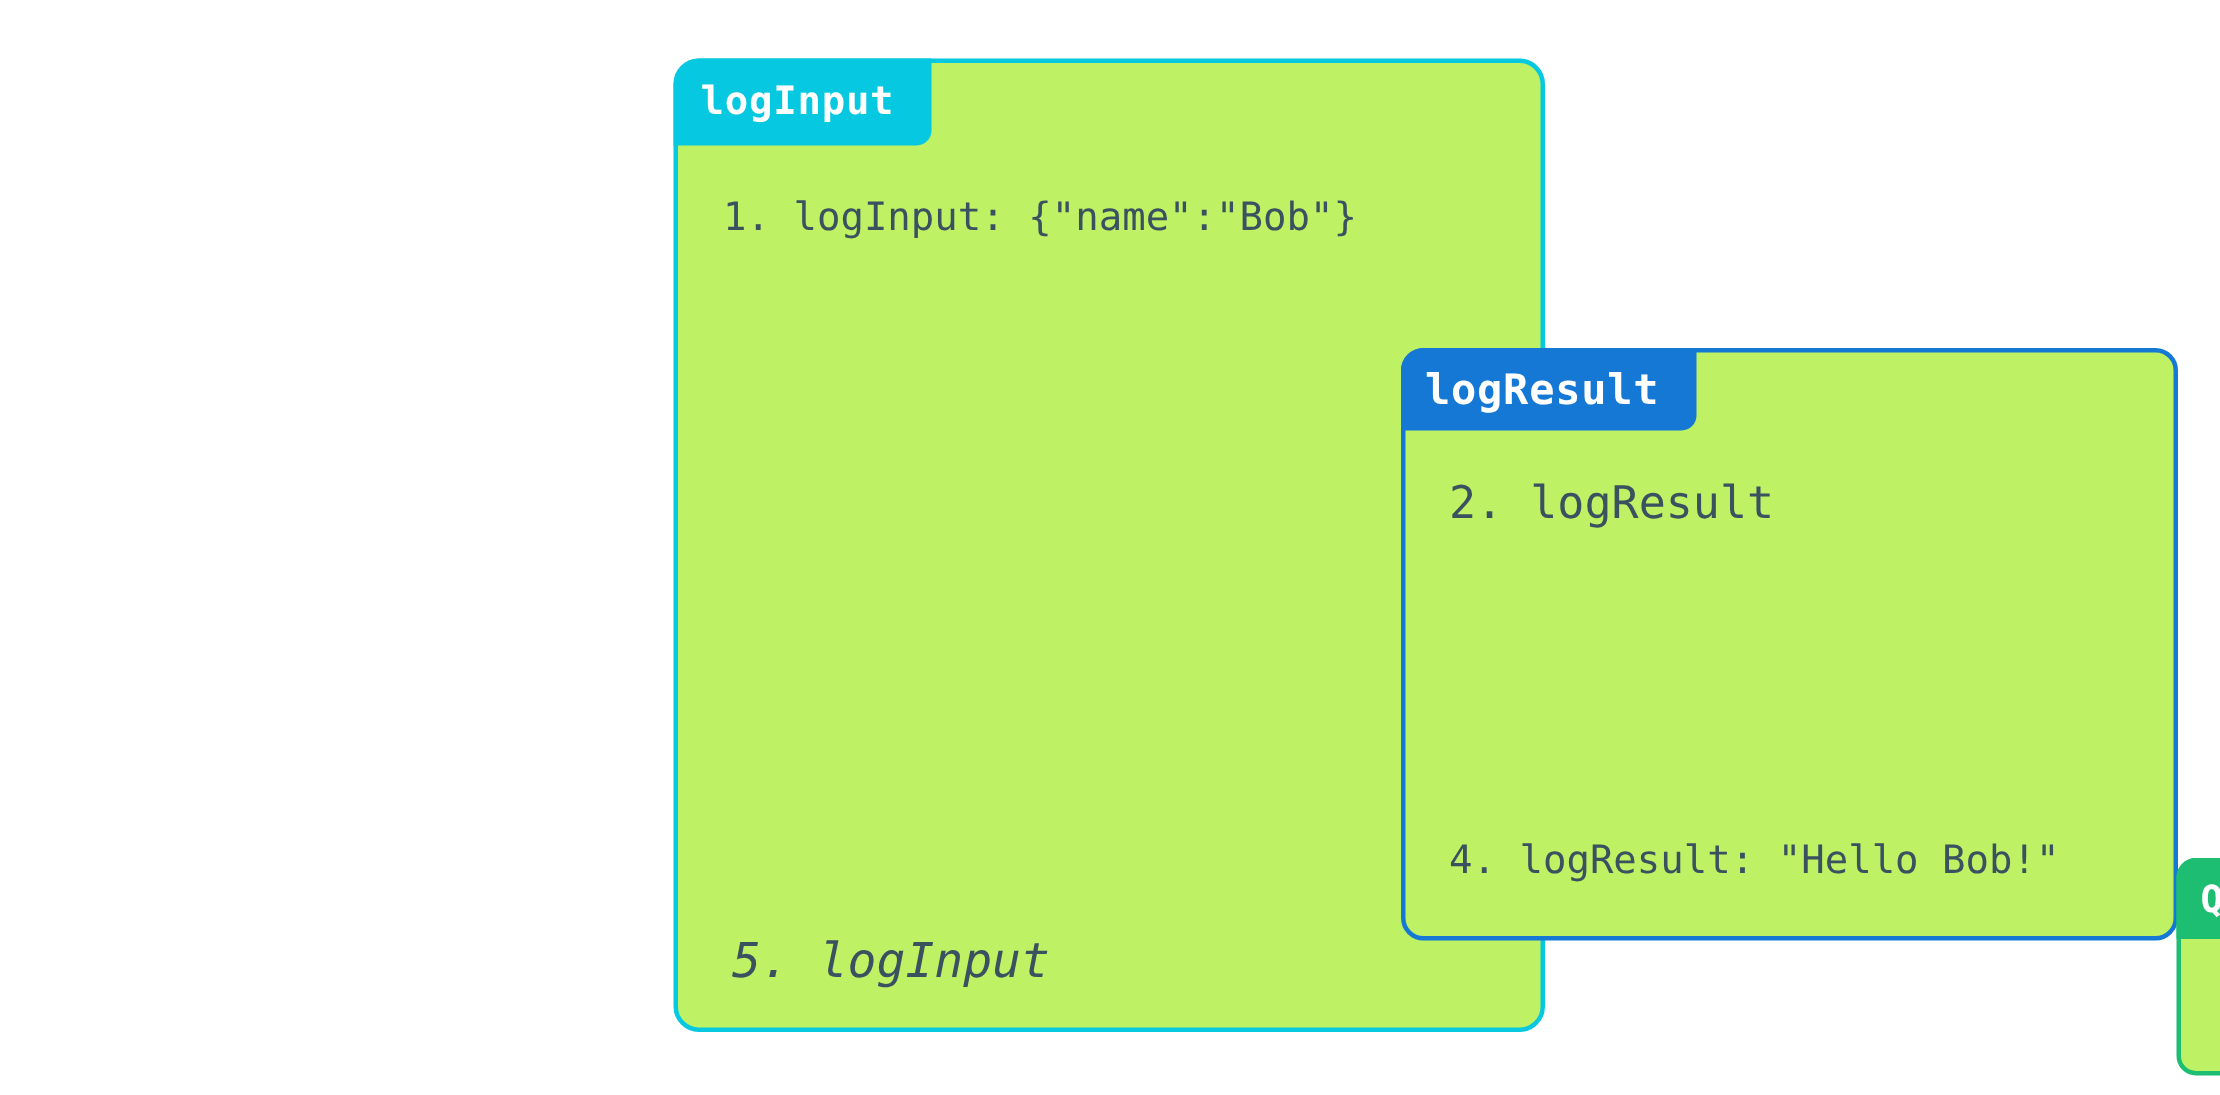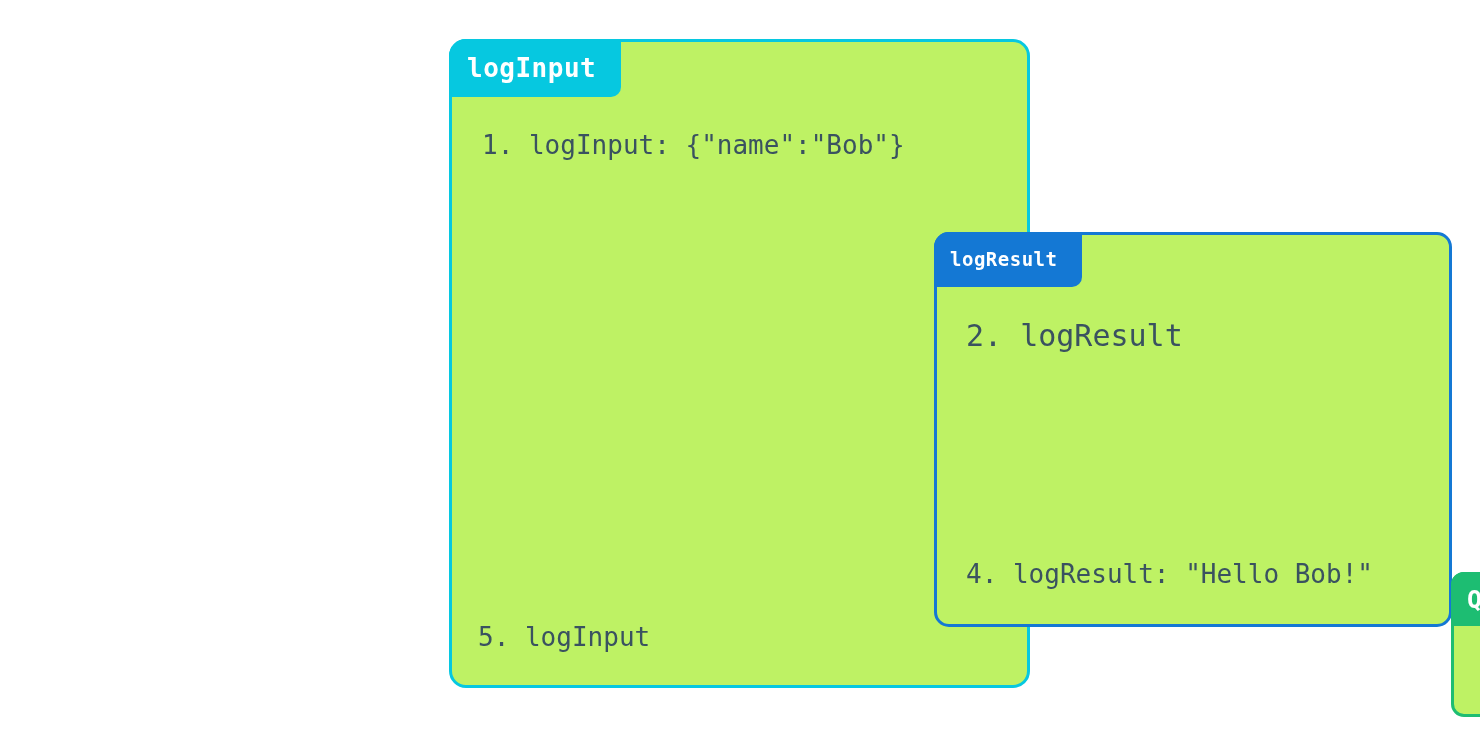--- a/index.html
+++ b/index.html
@@ -70,43 +70,44 @@
     letter-spacing: 0.5px;
   }
   #outer-line-1 {
     position: absolute;
     left: 30px;
     top: 90px;
     font-size: 26px;
   }
   #outer-line-5 {
     position: absolute;
-    left: 26px;
+    left: 36px;
     top: 582px;
-    font-size: 26px;
+    font-size: 32px;
+    font-style: italic;
   }
 
   
   #middle-span {
     left: 482px;
     top: 190px;
     width: 518px;
     height: 395px;
     border-width: 3px;
     border-color: #1478d4;
     border-radius: 15px;
   }
   #middle-tab {
     left: -3px;
     top: -3px;
     height: 55px;
     padding: 0 25px 0 16px;
     background: #1478d4;
     border-radius: 15px 0 10px 0;
-    font-size: 19px;
+    font-size: 28px;
     letter-spacing: 0.5px;
   }
   #middle-line-2 {
     position: absolute;
     left: 29px;
     top: 86px;
     font-size: 30px;
   }
   #middle-line-4 {
     position: absolute;

